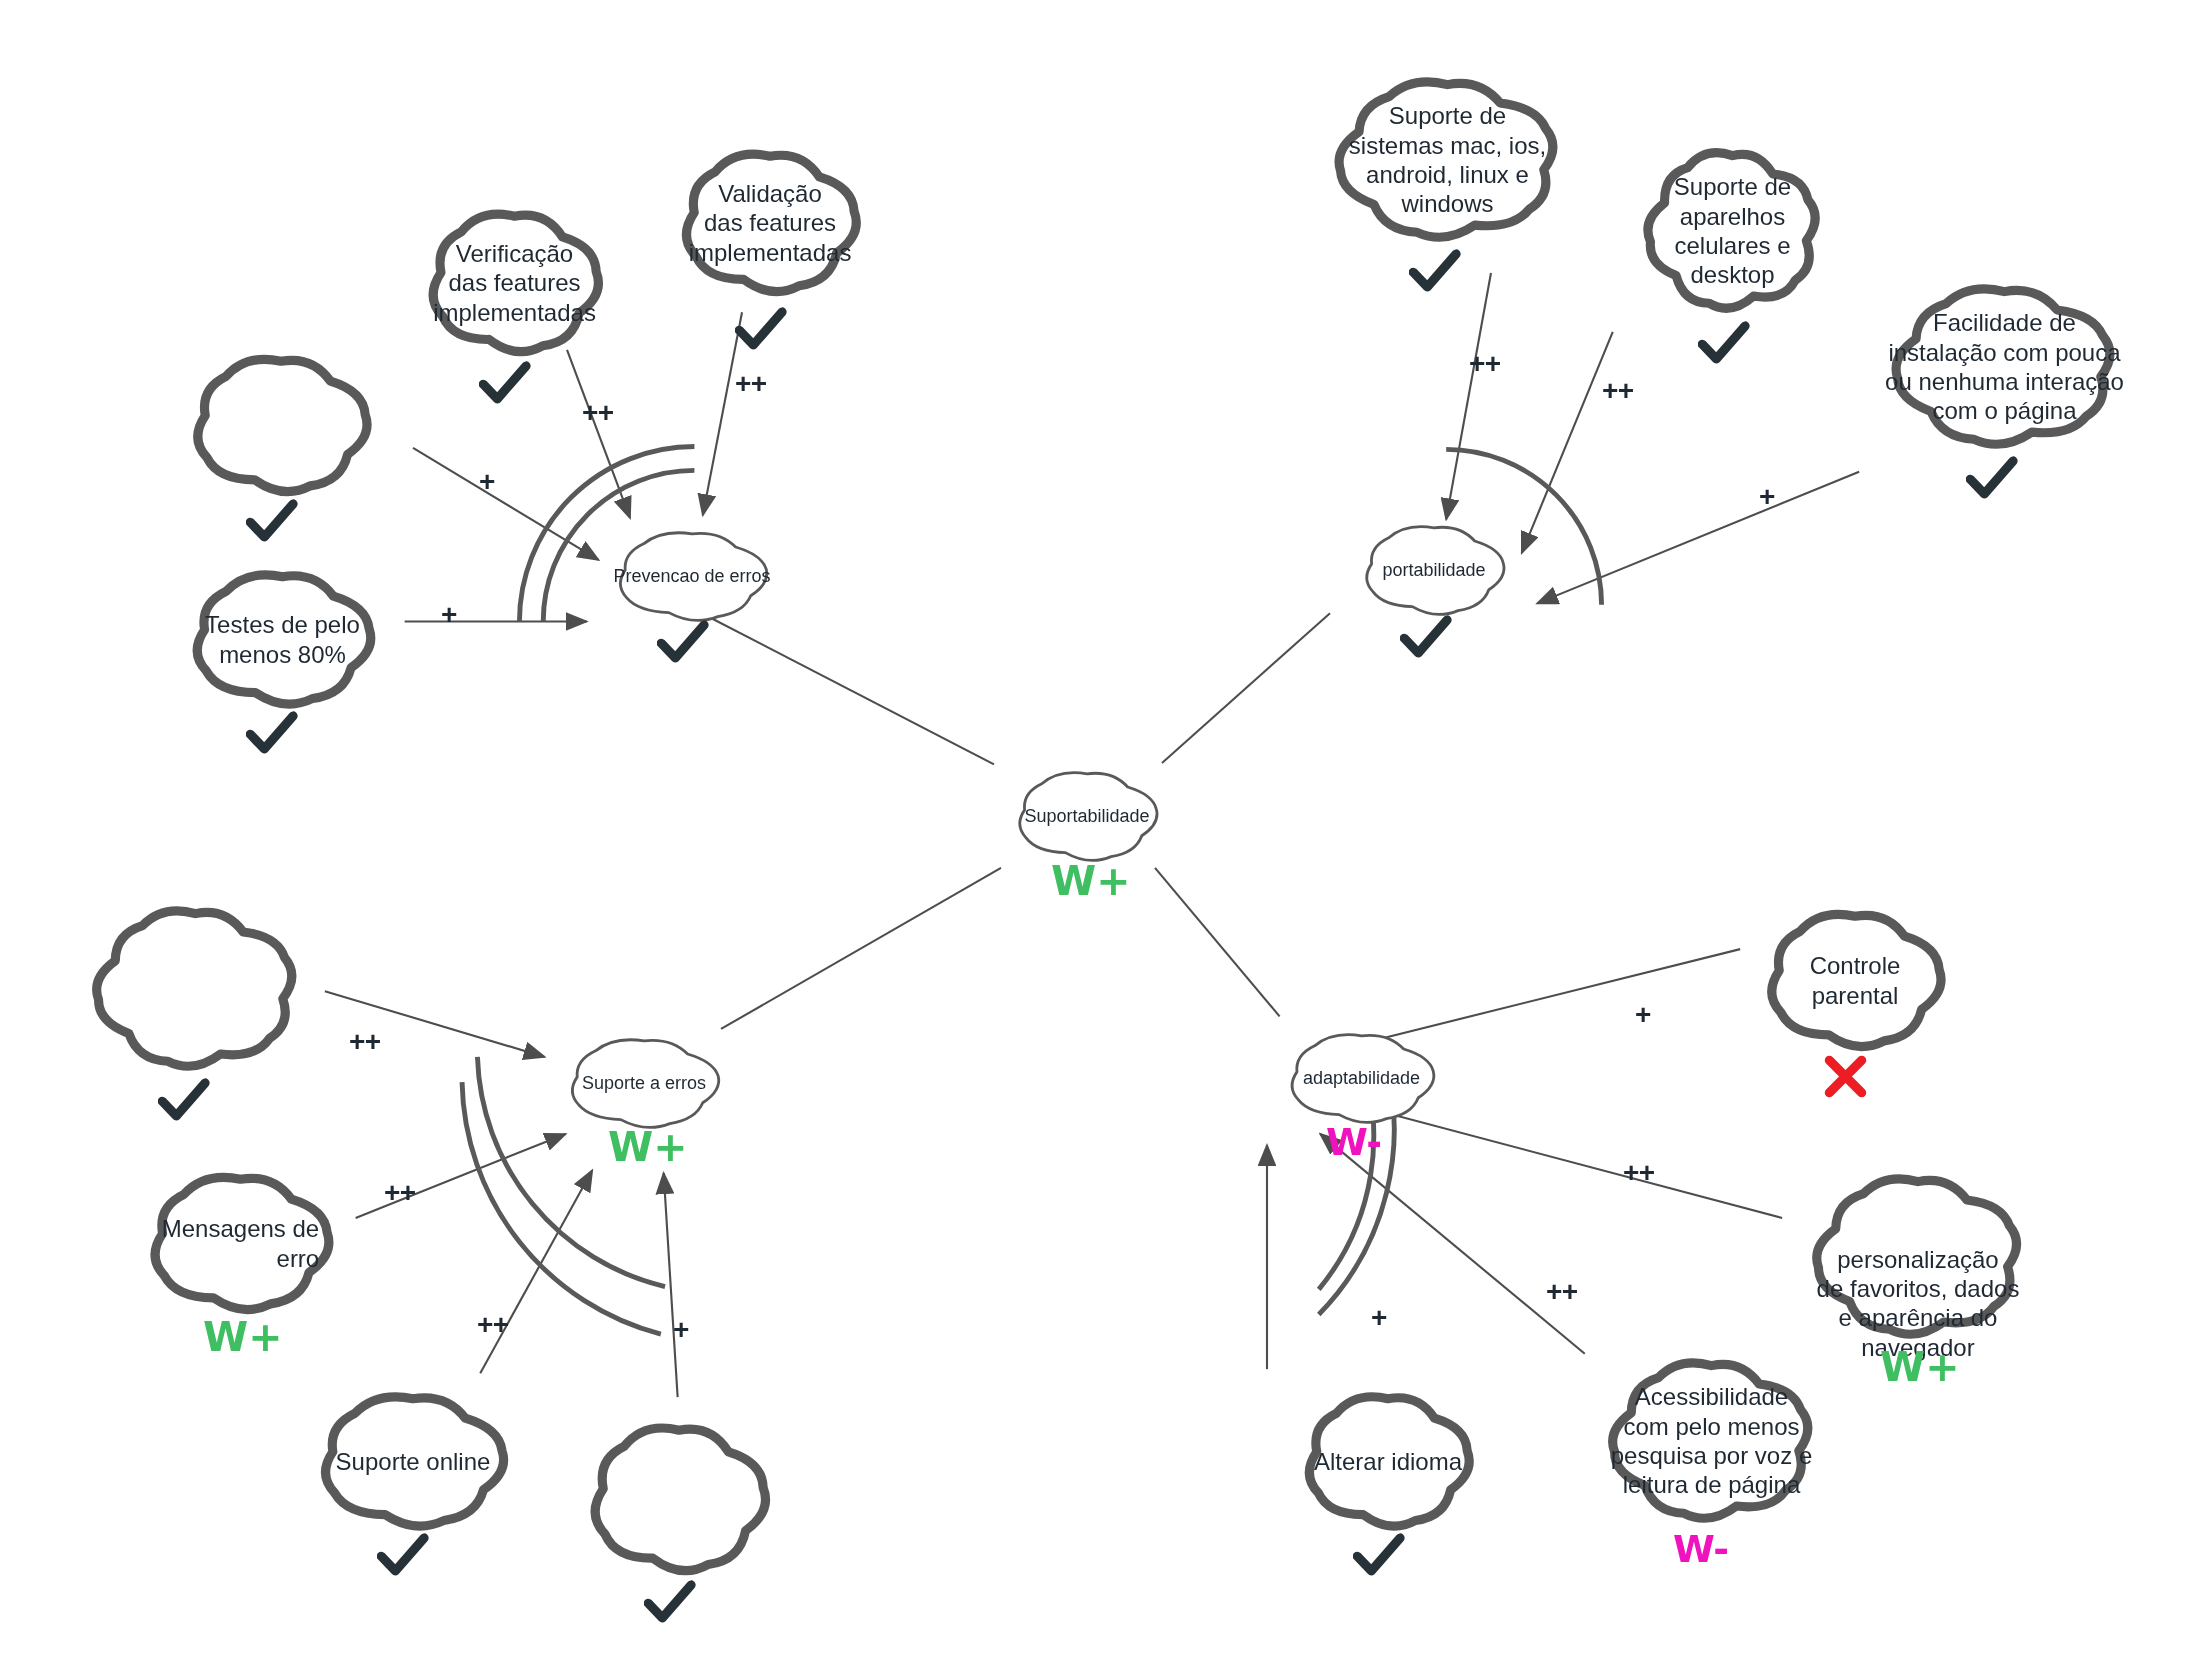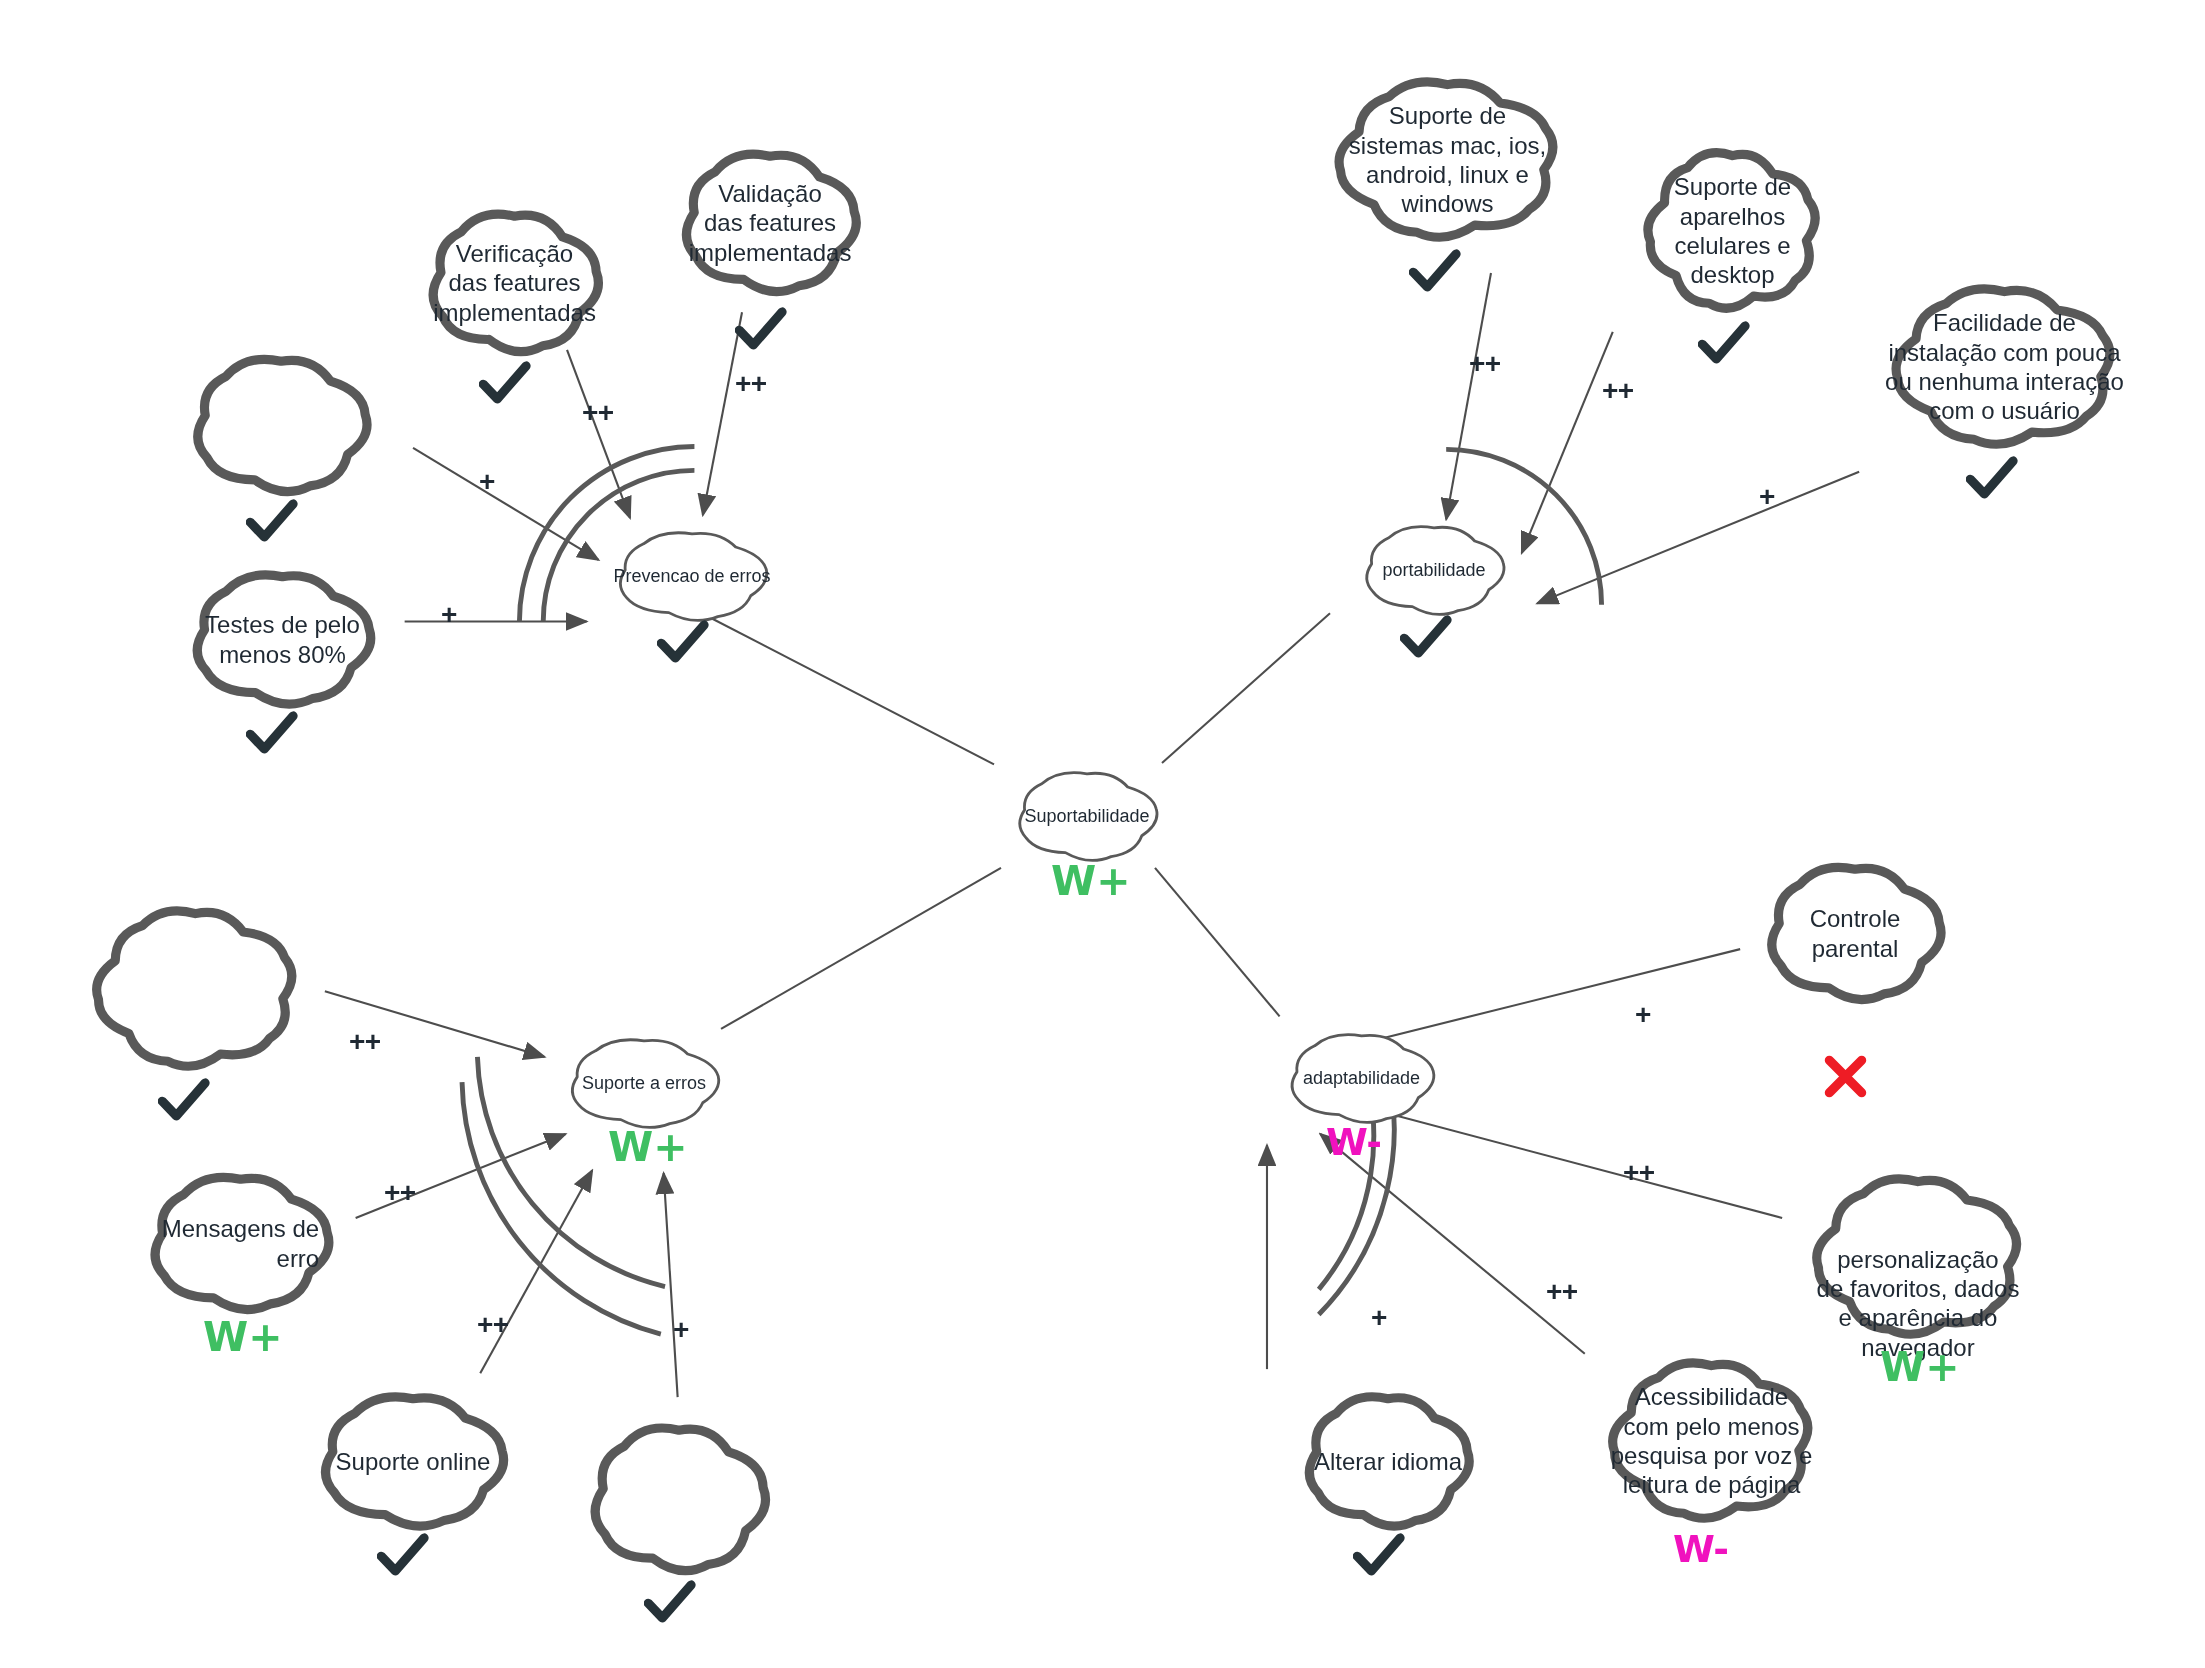--- a/index.html
+++ b/index.html
@@ -210,21 +210,21 @@
           <path d="M6 33 L26 54 L67 7" stroke="#263238" stroke-width="13" fill="none" stroke-linecap="round" stroke-linejoin="round"></path>
         </svg>
       </div>
       <div class="node operationalizing" style="left: 1854px; top: 262px; width: 301px; height: 210px;">
         <svg class="cloudsvg" viewBox="0 0 430 300" preserveAspectRatio="none">
           <path d="M 215.0 42.3 Q 261.1 33.8 290.1 68.5 Q 342.8 75.1 355.4 105.3 Q 377.0 132.0 352.5 163.8 Q 364.1 199.5 331.6 220.5 Q 308.9 248.6 254.1 243.0 Q 212.3 271.4 171.5 253.3 Q 125.3 250.7 110.0 213.5 Q 63.9 196.2 62.2 165.3 Q 52.3 135.5 88.7 109.7 Q 90.4 72.3 131.6 59.4 Q 164.3 29.4 215.0 42.3 Z" fill="#ffffff" stroke="#595959" stroke-width="13" stroke-linejoin="round"></path>
         </svg>
         <div class="lbl">Facilidade de
 instalação com pouca
 ou nenhuma interação
-com o usuário</div>
+com o página</div>
       </div>
       <div class="marker mk-check" style="left: 1966px; top: 456px;">
         <svg width="52" height="45" viewBox="0 0 74 64">
           <path d="M6 33 L26 54 L67 7" stroke="#263238" stroke-width="13" fill="none" stroke-linecap="round" stroke-linejoin="round"></path>
         </svg>
       </div>
       <div class="node operationalizing" style="left: 59px; top: 884px; width: 273px; height: 210px;">
         <svg class="cloudsvg" viewBox="0 0 390 300" preserveAspectRatio="none">
           <path d="M 195.0 42.3 Q 236.9 33.5 263.1 68.5 Q 312.2 74.3 322.3 105.3 Q 344.1 131.7 319.7 163.8 Q 332.1 200.1 300.8 220.5 Q 280.8 249.3 230.5 243.0 Q 192.6 271.4 155.6 253.3 Q 113.1 251.5 99.8 213.5 Q 56.1 196.8 56.5 165.3 Q 45.3 135.3 80.4 109.7 Q 80.7 71.4 119.3 59.4 Q 148.9 29.2 195.0 42.3 Z" fill="#ffffff" stroke="#595959" stroke-width="13" stroke-linejoin="round"></path>
         </svg>
@@ -256,21 +256,21 @@
       <div class="node operationalizing" style="left: 560px; top: 1403px; width: 238px; height: 193px;">
         <svg class="cloudsvg" viewBox="0 0 340 275" preserveAspectRatio="none">
           <path d="M 170.0 38.8 Q 215.5 30.1 240.6 69.5 Q 289.2 84.3 290.2 120.4 Q 303.5 154.4 265.1 181.9 Q 256.8 224.5 211.7 230.2 Q 172.7 251.6 132.4 221.0 Q 79.3 221.6 64.3 186.8 Q 37.4 158.5 61.8 122.1 Q 53.3 80.6 91.6 61.9 Q 120.1 26.6 170.0 38.8 Z" fill="#ffffff" stroke="#595959" stroke-width="13" stroke-linejoin="round"></path>
         </svg>
       </div>
       <div class="marker mk-check" style="left: 644px; top: 1580px;">
         <svg width="52" height="45" viewBox="0 0 74 64">
           <path d="M6 33 L26 54 L67 7" stroke="#263238" stroke-width="13" fill="none" stroke-linecap="round" stroke-linejoin="round"></path>
         </svg>
       </div>
-      <div class="node operationalizing" style="left: 1736px; top: 844px; width: 238px; height: 179px;">
+      <div class="node operationalizing" style="left: 1736px; top: 891px; width: 238px; height: 179px;">
         <svg class="cloudsvg" viewBox="0 0 340 255" preserveAspectRatio="none">
           <path d="M 170.0 36.0 Q 215.3 28.2 240.6 64.4 Q 287.7 78.8 290.2 111.6 Q 301.6 143.0 265.1 168.7 Q 256.1 207.5 211.7 213.5 Q 172.7 233.3 132.4 204.9 Q 80.1 204.8 64.3 173.3 Q 39.2 146.7 61.8 113.2 Q 54.7 75.3 91.6 57.4 Q 120.2 25.0 170.0 36.0 Z" fill="#ffffff" stroke="#595959" stroke-width="13" stroke-linejoin="round"></path>
         </svg>
         <div class="lbl">Controle
 parental</div>
       </div>
       <div class="marker mk-x" style="left: 1823px; top: 1054px;">
         <svg width="45" height="45" viewBox="0 0 64 64">
           <path d="M9 9 L55 55 M55 9 L9 55" stroke="#ee1c25" stroke-width="13" stroke-linecap="round"></path>
         </svg>

